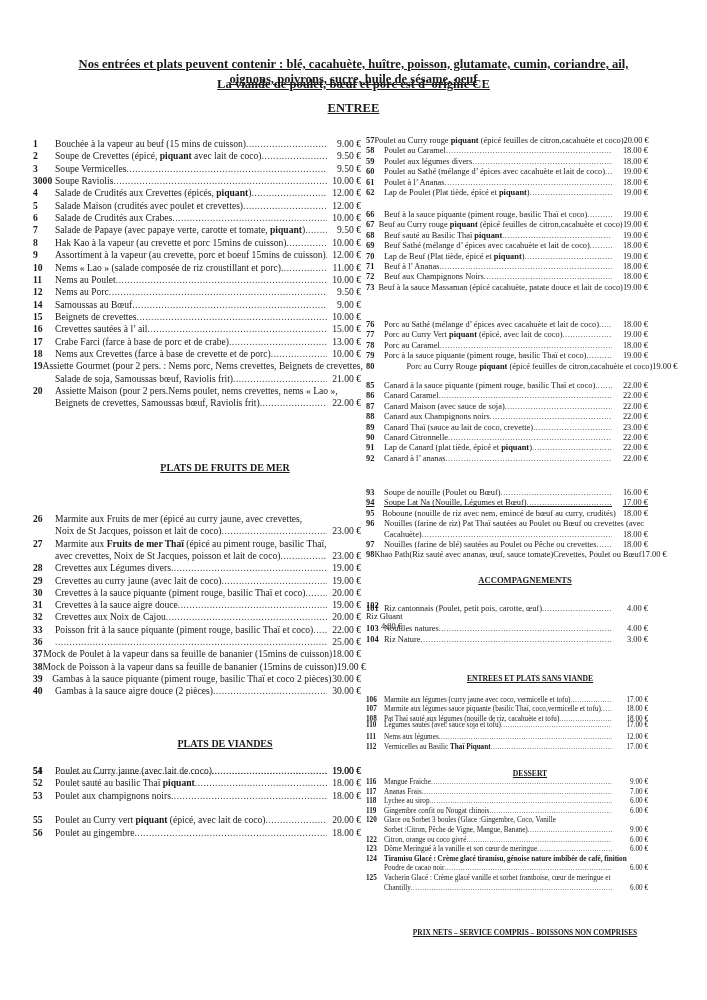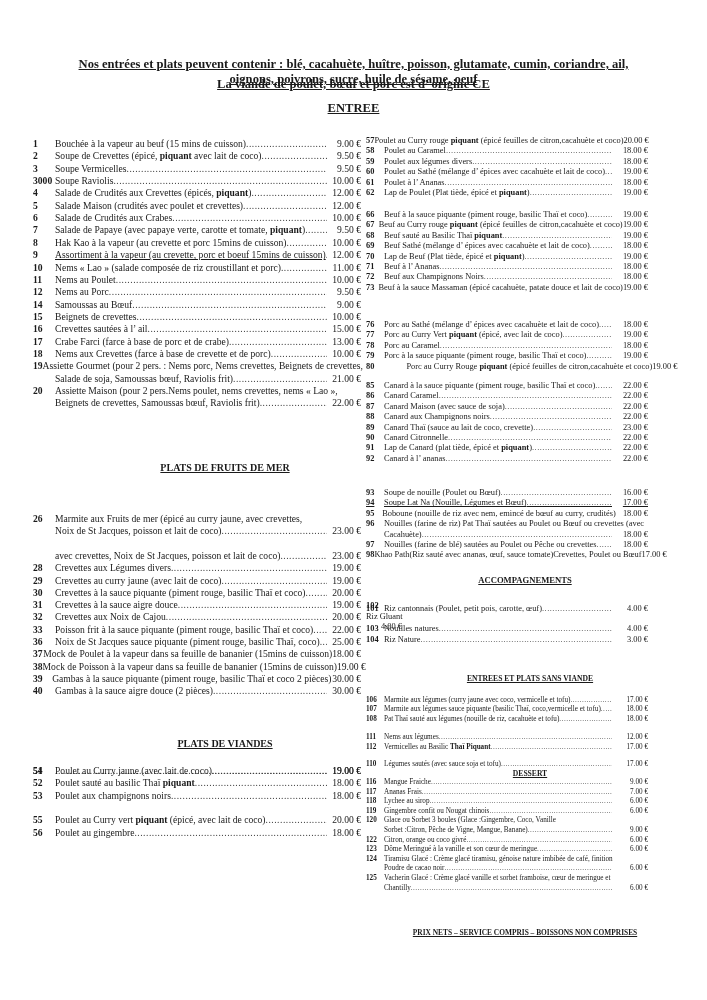--- a/index.html
+++ b/index.html
@@ -84,21 +84,21 @@
       <span class="price">9.50 €</span>
     </div>
     <div class="row" style="top: 236.8px;">
       <span class="num">8</span>
       <span style="white-space: nowrap;">Hak Kao à la vapeur (au crevette et porc 15mins de cuisson)</span>
       <span class="dots">........................................................................................................................................................................................................</span>
       <span class="price">10.00 €</span>
     </div>
     <div class="row" style="top: 249.15px;">
       <span class="num">9</span>
-      <span style="white-space: nowrap; text-decoration: underline;">Assortiment à la vapeur (au crevette, porc et boeuf 15mins de cuisson)</span>
+      <span style="white-space: nowrap;">Assortiment à la vapeur (au crevette, porc et boeuf 15mins de cuisson)</span>
       <span class="dots">........................................................................................................................................................................................................</span>
       <span class="price">12.00 €</span>
     </div>
     <div class="row" style="top: 261.5px;">
       <span class="num">10</span>
       <span style="white-space: nowrap;">Nems « Lao » (salade composée de riz croustillant et porc)</span>
       <span class="dots">........................................................................................................................................................................................................</span>
       <span class="price">11.00 €</span>
     </div>
     <div class="row" style="top: 273.85px;">
@@ -166,20 +166,24 @@
     <div class="row" style="top: 513px;">
       <span class="num">26</span>
       <span style="white-space: nowrap; flex: 1 1 0%;">Marmite aux Fruits de mer (épicé au curry jaune, avec crevettes,</span>
     </div>
     <div class="row" style="top: 525.3px;">
       <span class="num"></span>
       <span>Noix de St Jacques, poisson et lait de coco)</span>
       <span class="dots">........................................................................................................................................................................................................</span>
       <span class="price">23.00 €</span>
     </div>
+    <div class="row" style="top: 537.6px;">
+      <span class="num">27</span>
+      <span style="white-space: nowrap; flex: 1 1 0%;">Marmite aux <b>Fruits de mer Thaï</b> (épicé au piment rouge, basilic Thaï,</span>
+    </div>
     <div class="row" style="top: 549.9px;">
       <span class="num"></span>
       <span>avec crevettes, Noix de St Jacques, poisson et lait de coco)</span>
       <span class="dots">........................................................................................................................................................................................................</span>
       <span class="price">23.00 €</span>
     </div>
     <div class="row" style="top: 562.2px;">
       <span class="num">28</span>
       <span style="white-space: nowrap;">Crevettes aux Légumes divers</span>
       <span class="dots">........................................................................................................................................................................................................</span>
@@ -210,21 +214,20 @@
       <span class="price">20.00 €</span>
     </div>
     <div class="row" style="top: 623.7px;">
       <span class="num">33</span>
       <span style="white-space: nowrap;">Poisson frit à la sauce piquante (piment rouge, basilic Thaï et coco)</span>
       <span class="dots">........................................................................................................................................................................................................</span>
       <span class="price">22.00 €</span>
     </div>
     <div class="row" style="top: 636px;">
       <span class="num">36</span>
-      <span style="white-space: nowrap;">Noix de St Jacques sauce piquante (piment rouge, basilic Thaï, coco)</span>
       <span class="dots">........................................................................................................................................................................................................</span>
       <span class="price">25.00 €</span>
     </div>
     <div class="row" style="top: 648.3px;">
       <span class="num">37</span>
       <span style="white-space: nowrap;">Mock de Poulet à la vapeur dans sa feuille de bananier (15mins de cuisson)</span>
       <span class="dots">........................................................................................................................................................................................................</span>
       <span class="price">18.00 €</span>
     </div>
     <div class="row" style="top: 660.6px;">
@@ -520,21 +523,21 @@
         <span style="white-space: nowrap;">Marmite aux légumes sauce piquante (basilic Thaï, coco,vermicelle et tofu)</span>
         <span class="dots">........................................................................................................................................................................................................</span>
         <span class="price">18.00 €</span>
       </div>
       <div class="row" style="top: 714.6px;">
         <span class="num">108</span>
         <span style="white-space: nowrap;">Pat Thaï sauté aux légumes (nouille de riz, cacahuète et tofu)</span>
         <span class="dots">........................................................................................................................................................................................................</span>
         <span class="price">18.00 €</span>
       </div>
-      <div class="row" style="top: 760px;">
+      <div class="row" style="top: 721px;">
         <span class="num">110</span>
         <span style="white-space: nowrap;">Légumes sautés (avec sauce soja et tofu)</span>
         <span class="dots">........................................................................................................................................................................................................</span>
         <span class="price">17.00 €</span>
       </div>
       <div class="row" style="top: 733.2px;">
         <span class="num">111</span>
         <span style="white-space: nowrap;">Nems aux légumes</span>
         <span class="dots">........................................................................................................................................................................................................</span>
         <span class="price">12.00 €</span>
@@ -588,21 +591,21 @@
         <span class="price">6.00 €</span>
       </div>
       <div class="row" style="top: 845.2px;">
         <span class="num">123</span>
         <span style="white-space: nowrap;">Dôme Meringué à la vanille et son cœur de meringue</span>
         <span class="dots">........................................................................................................................................................................................................</span>
         <span class="price">6.00 €</span>
       </div>
       <div class="row" style="top: 854.8px;">
         <span class="num">124</span>
-        <span style="white-space: nowrap; flex: 1 1 0%;">Tiramisu Glacé : Crème glacé tiramisu, génoise nature imbibée de café, finition</span>
+        <span style="white-space: nowrap; flex: 1 1 0%; font-weight: bold;">Tiramisu Glacé : Crème glacé tiramisu, génoise nature imbibée de café, finition</span>
       </div>
       <div class="row" style="top: 864.4px;">
         <span class="num"></span>
         <span>Poudre de cacao noir</span>
         <span class="dots">........................................................................................................................................................................................................</span>
         <span class="price">6.00 €</span>
       </div>
       <div class="row" style="top: 874px;">
         <span class="num">125</span>
         <span style="white-space: nowrap; flex: 1 1 0%;">Vacherin Glacé : Crème glacé vanille et sorbet framboise, cœur de meringue et</span>

